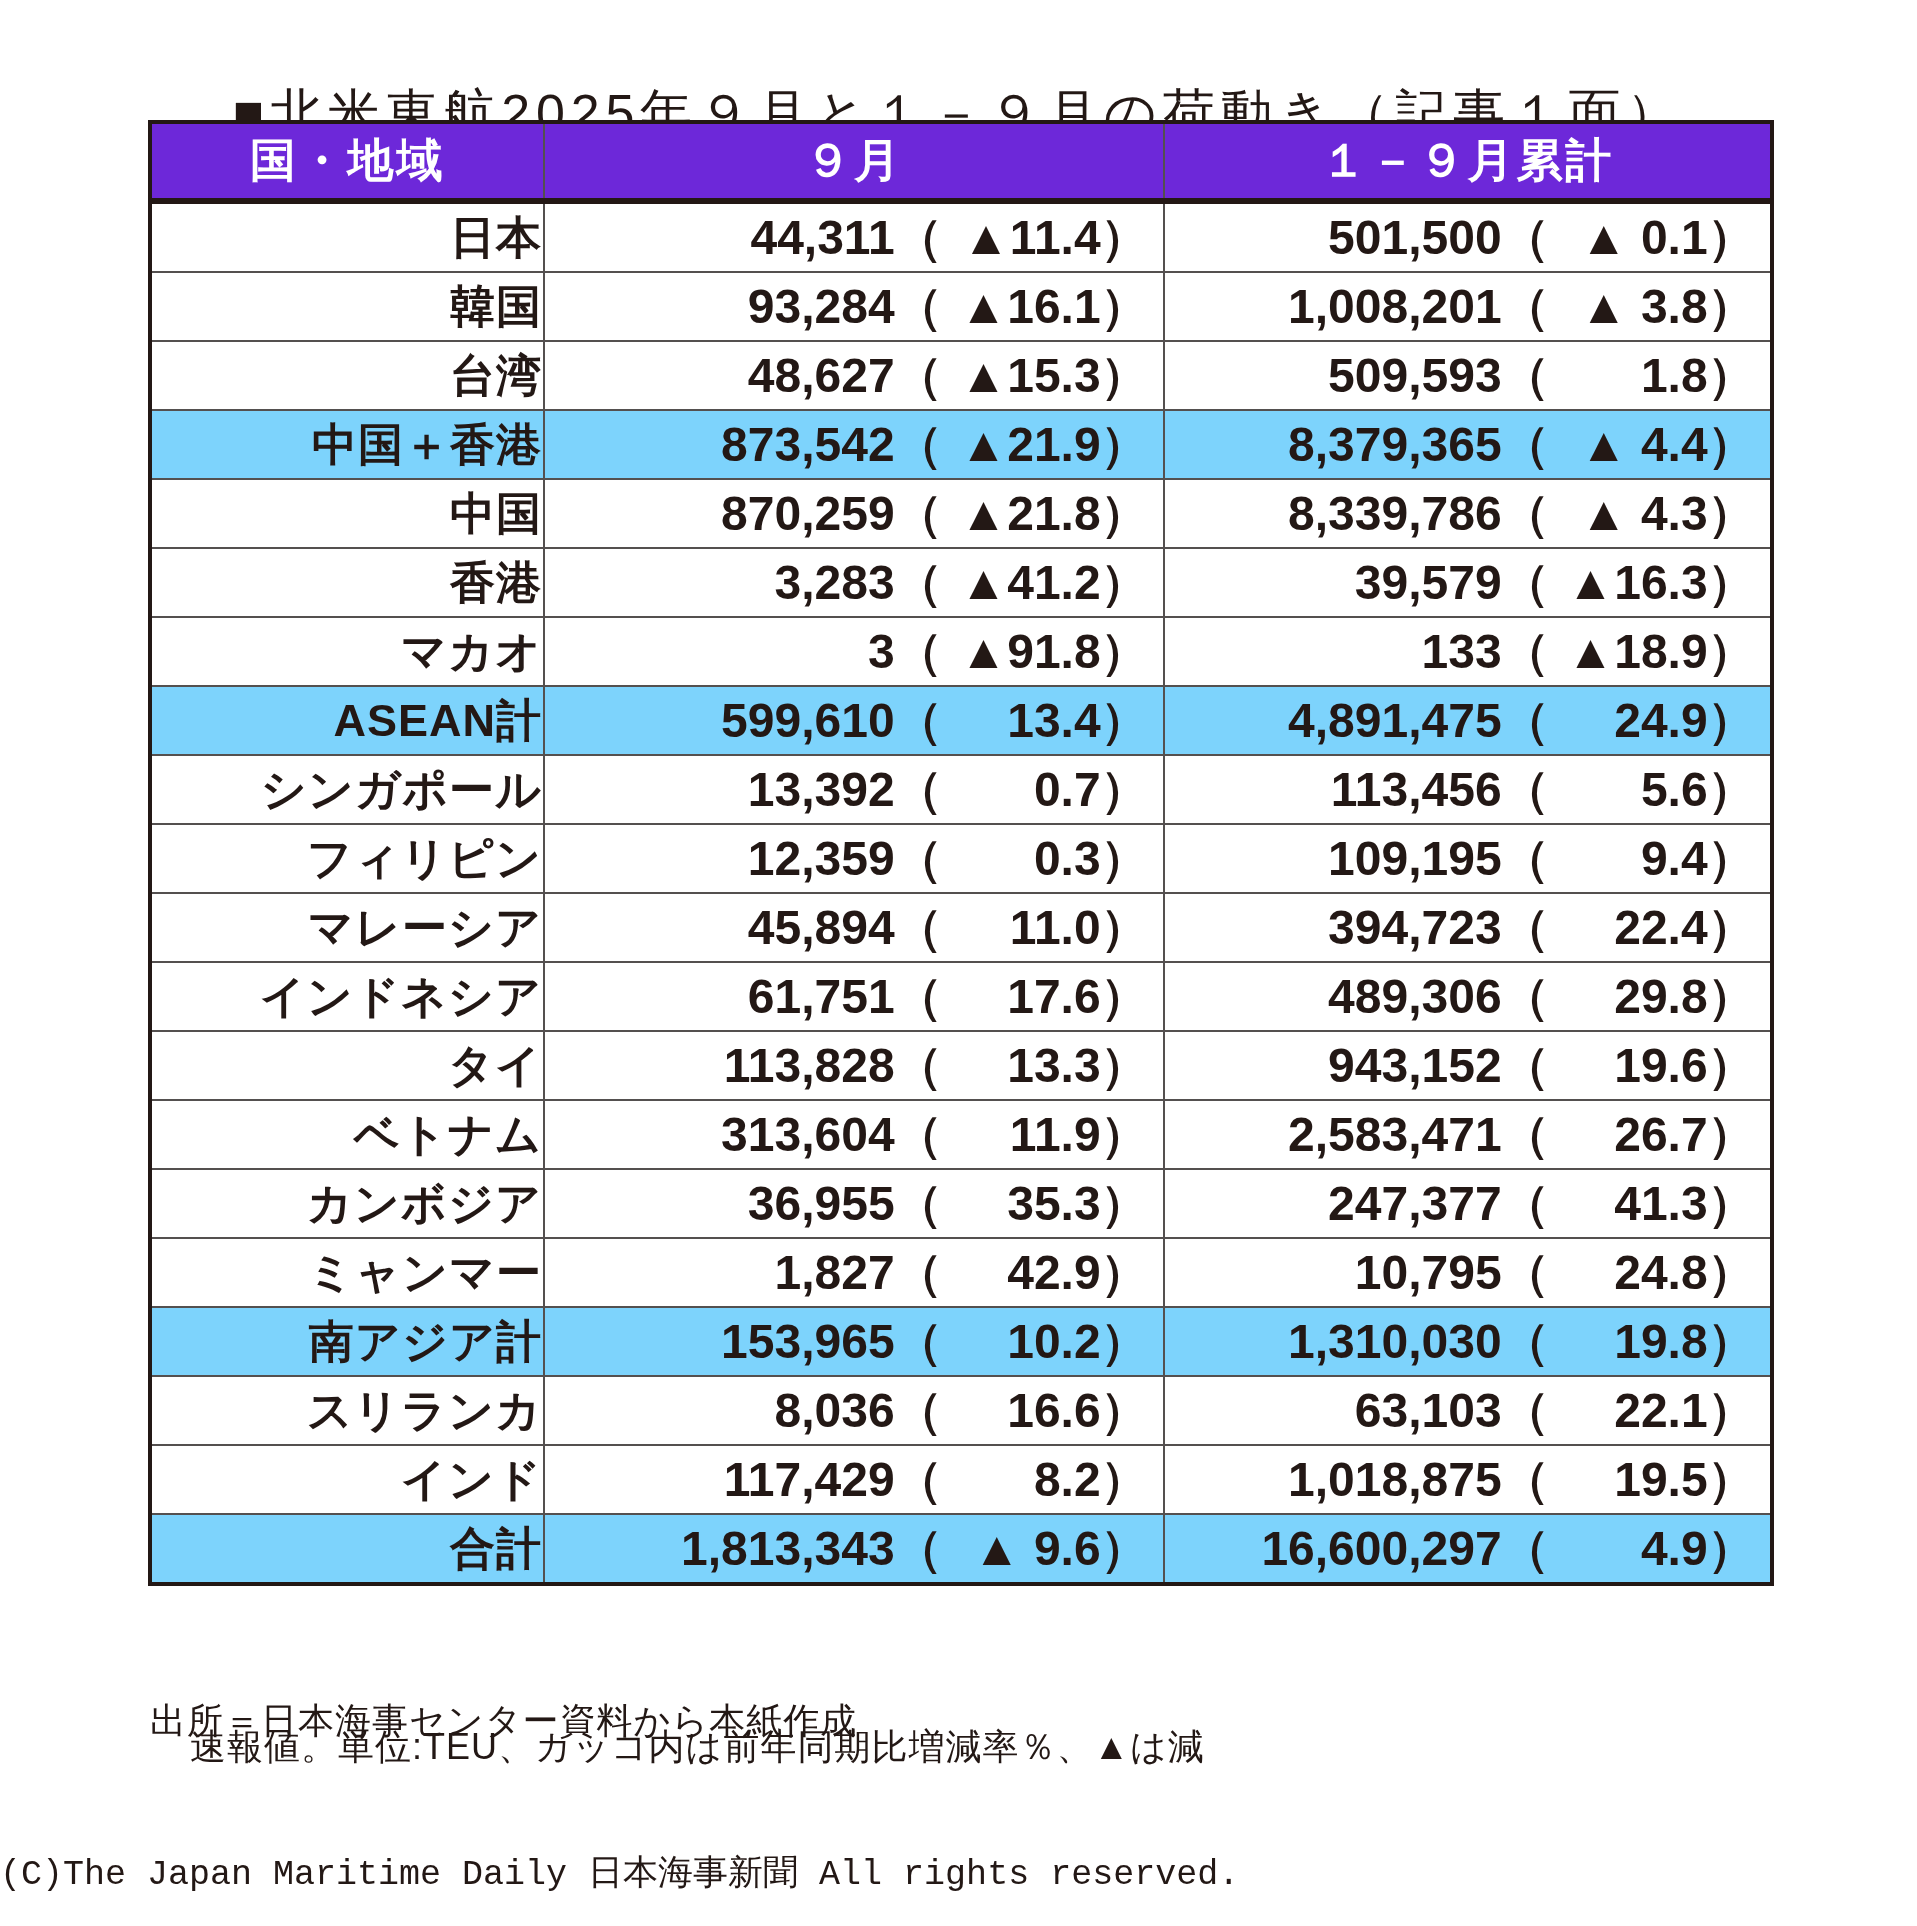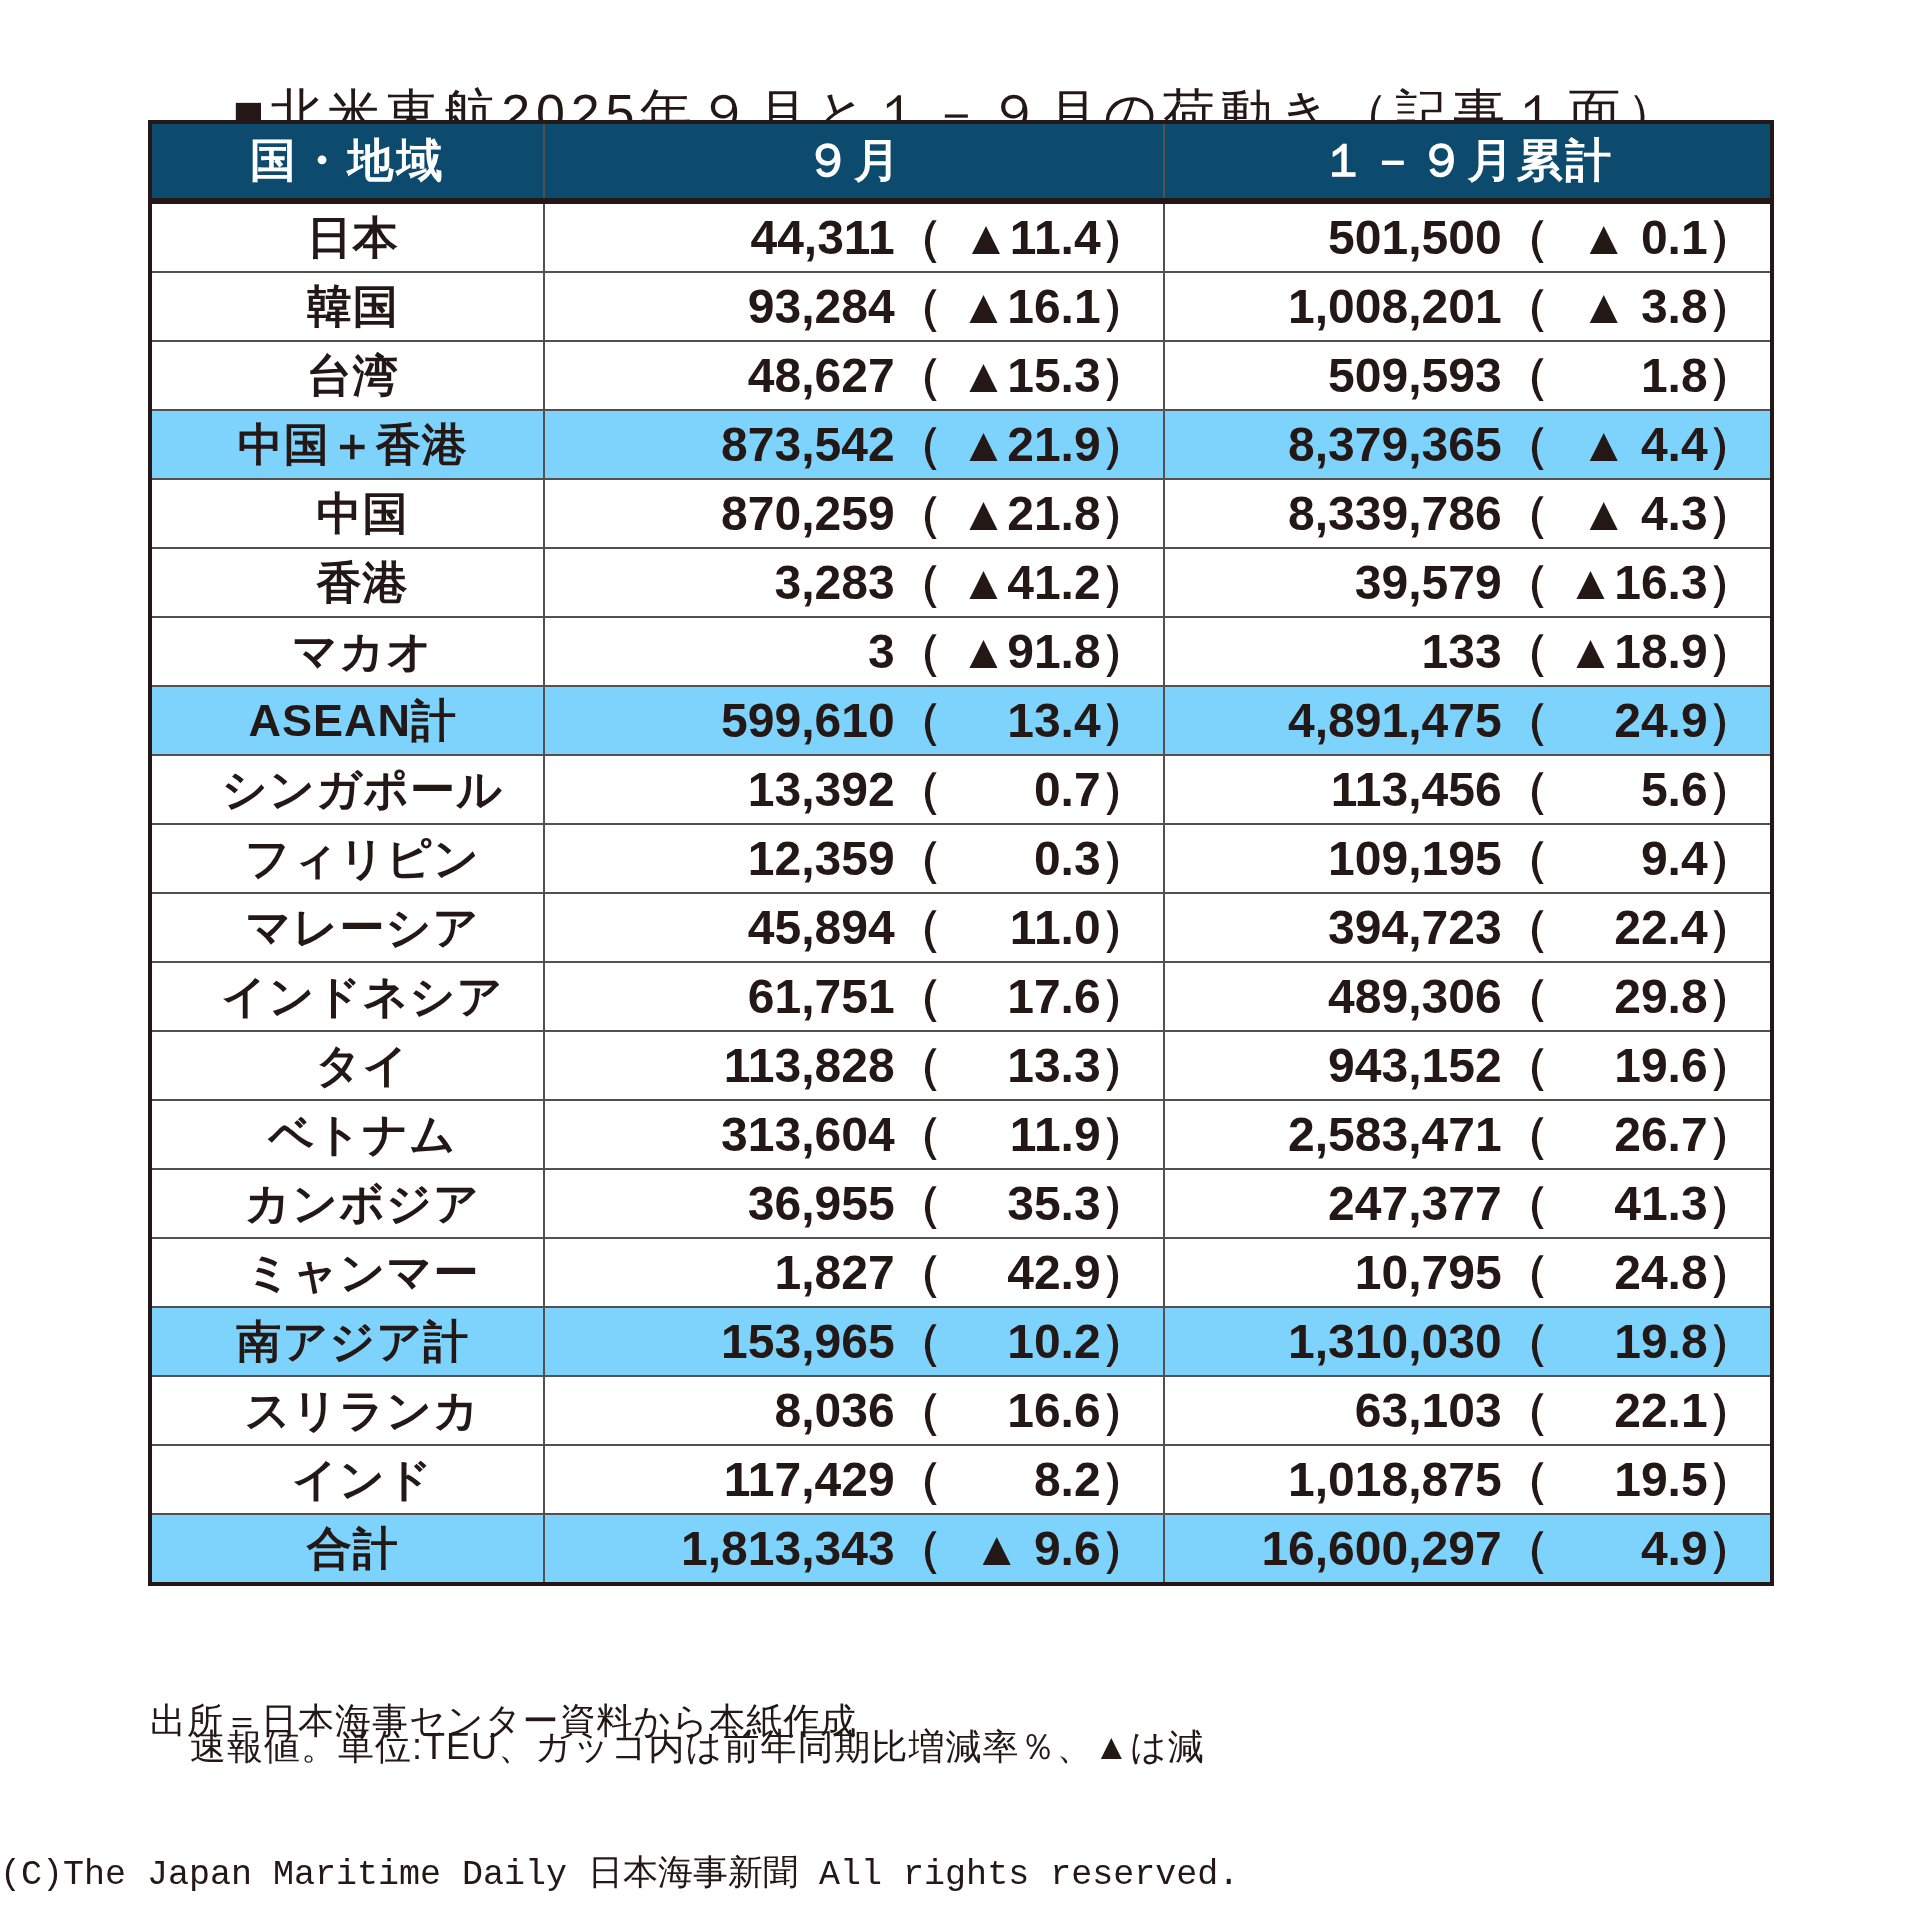--- a/index.html
+++ b/index.html
@@ -13,35 +13,35 @@
     text-align:center;font-size:52px;font-weight:normal;letter-spacing:5.8px;
     white-space:nowrap;
     margin-top:38px;
   }
   table.cargo-table{
     position:absolute;top:120px;left:148px;width:1622px;
     border-collapse:collapse;table-layout:fixed;
     border:4.3px solid #231815;
   }
   th{
-    background:#0c4a6e;color:#ffffff;
+    background:#6d28d9;color:#ffffff;
     font-size:46px;font-weight:bold;text-align:center;
     height:72px;border-bottom:6.2px solid #231815;
     border-left:2.9px solid #54504f;
     letter-spacing:2.9px;
   }
   th:first-child{border-left:none;}
   td{
     height:65px;border-top:2.9px solid #54504f;border-left:2.9px solid #54504f;
     font-weight:bold;background:#ffffff;vertical-align:middle;
   }
   td:first-child{border-left:none;}
   tbody tr:first-child td{border-top:none;}
   tr.shaded td{background:#7dd3fc;}
-  .label-cell{font-size:45px;text-align:center;padding-left:11.5px;letter-spacing:1px;white-space:nowrap;}
+  .label-cell{font-size:45px;text-align:right;padding-left:11.5px;letter-spacing:1px;white-space:nowrap;}
   .label-cell.indent{padding-left:31px;}
   .num-cell{font-size:48px;text-align:right;padding-right:14.4px;white-space:pre;}
   .num-cell .pct{display:inline-block;width:158px;text-align:right;white-space:pre;}
   .footnote{
     position:absolute;left:150px;font-size:36px;font-weight:normal;
     letter-spacing:1px;white-space:nowrap;
   }
   .footnote.line1{top:1723px;margin-left:40px;}
   .footnote.line2{top:1697px;}
   .copyright{

